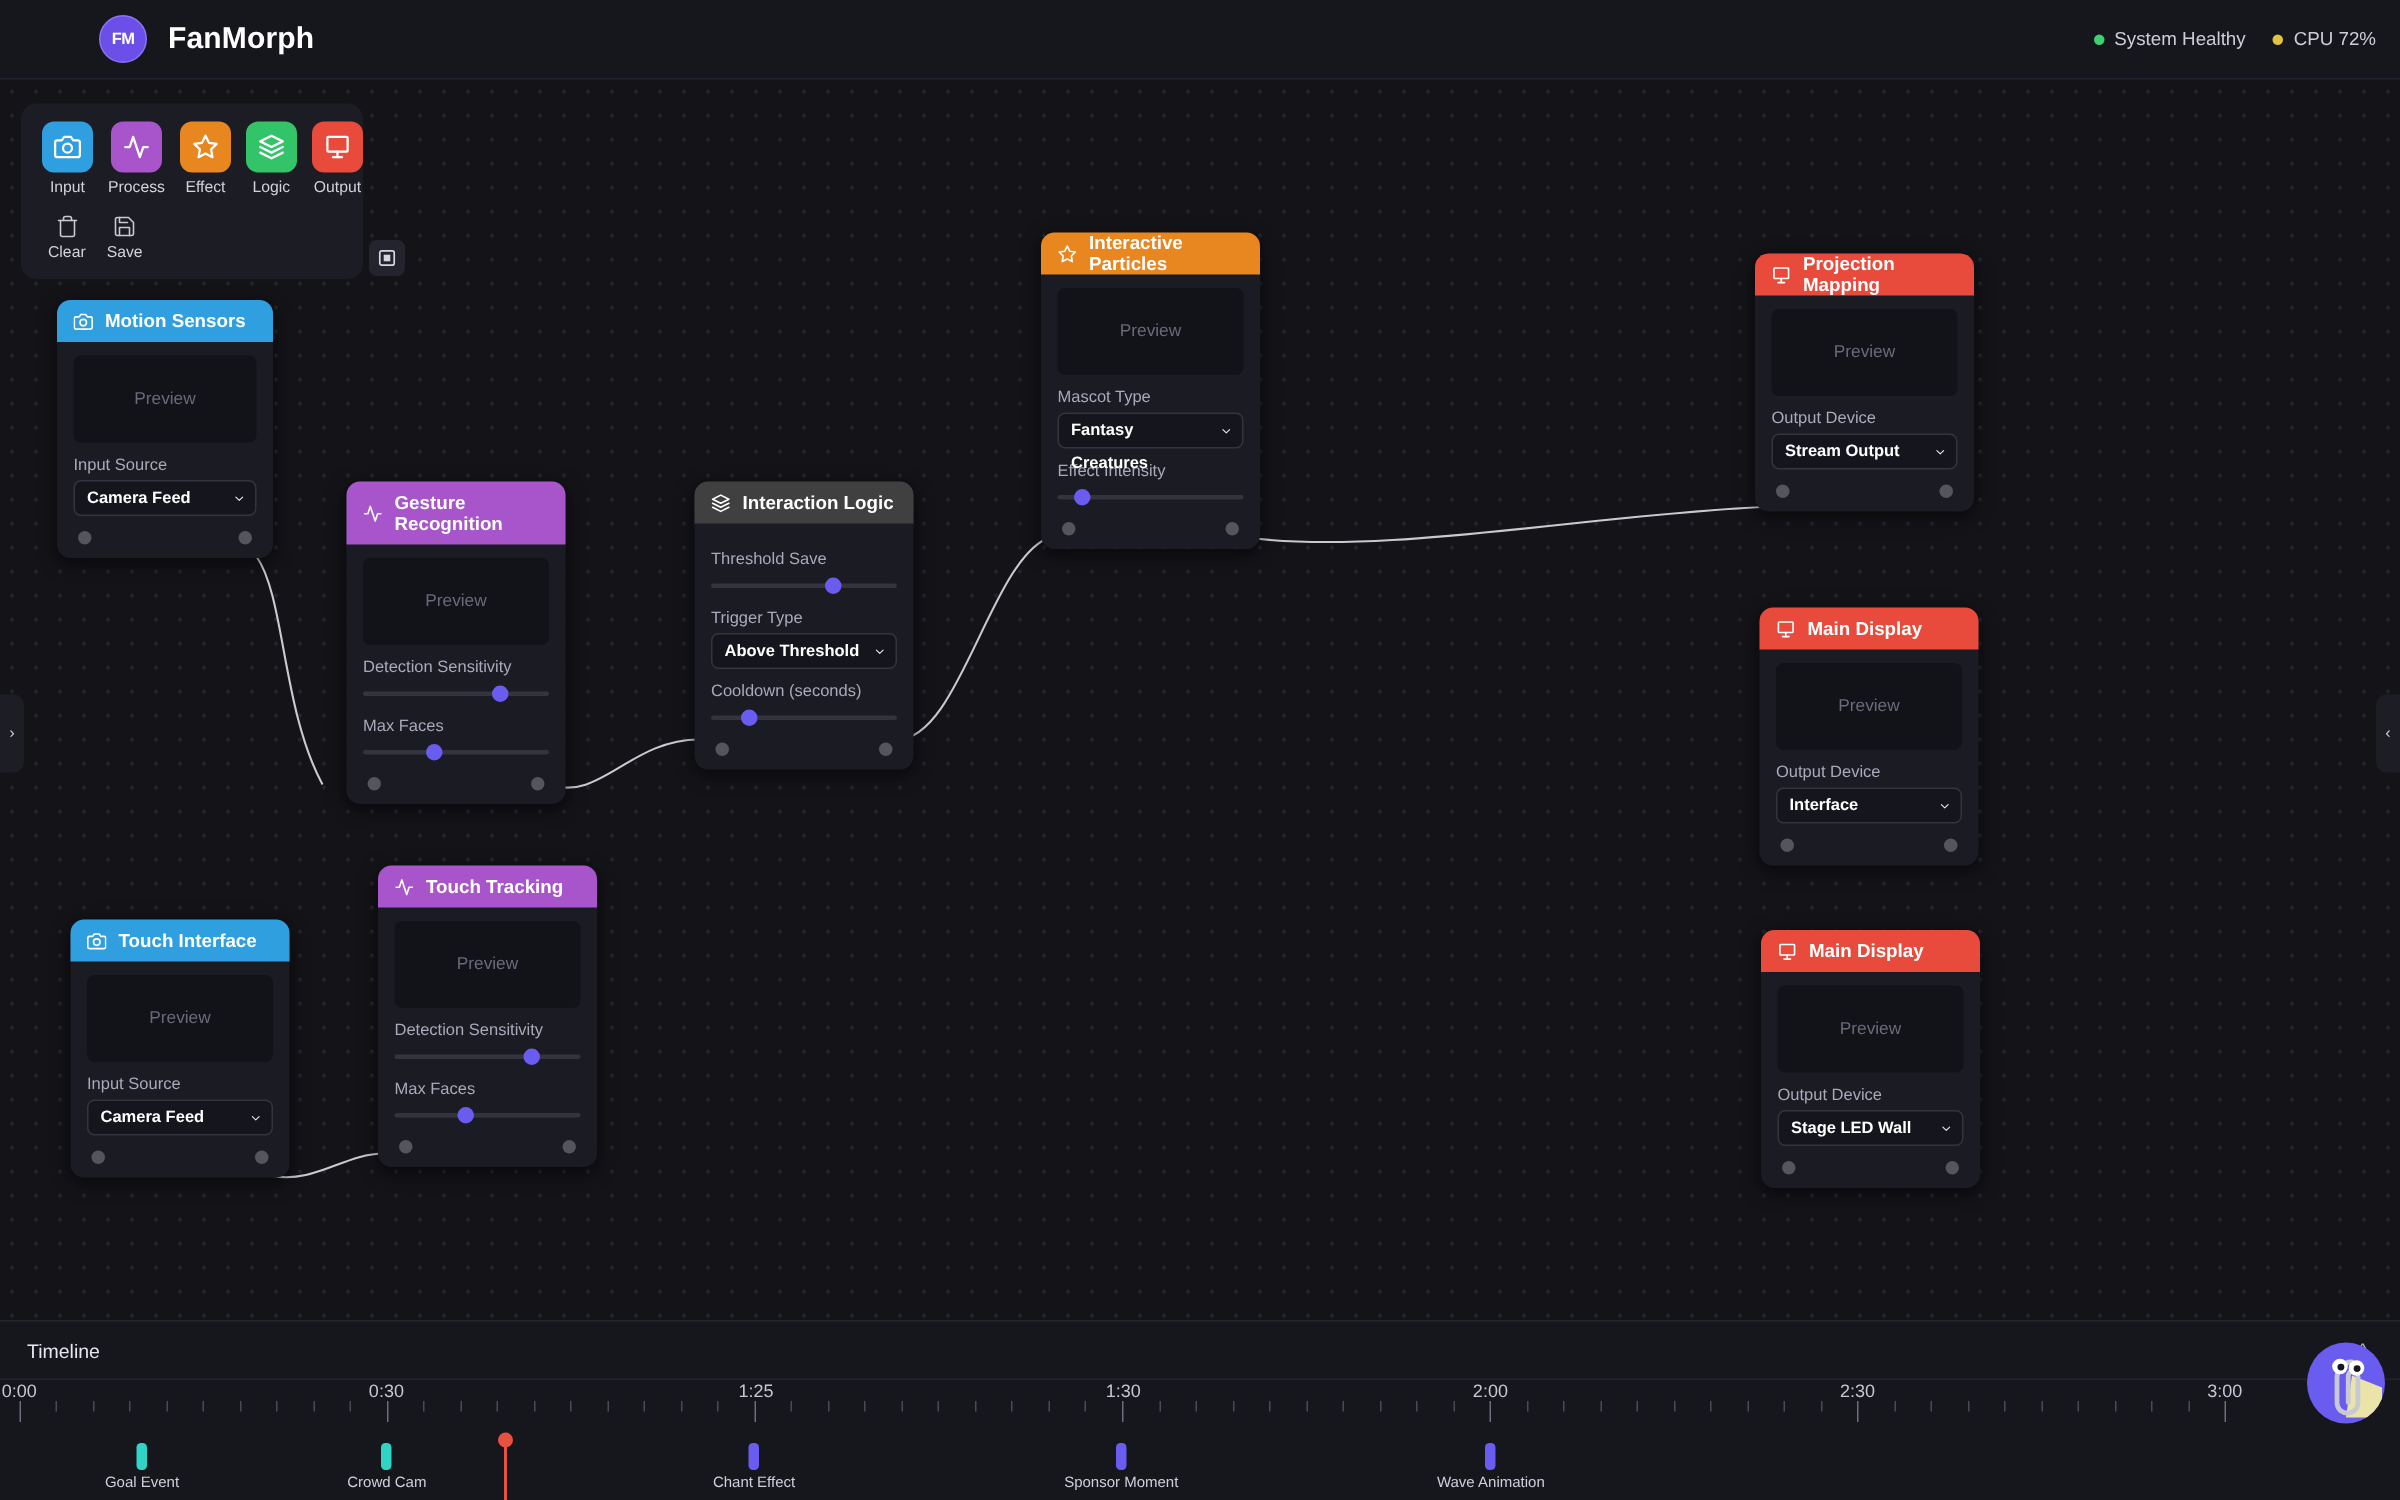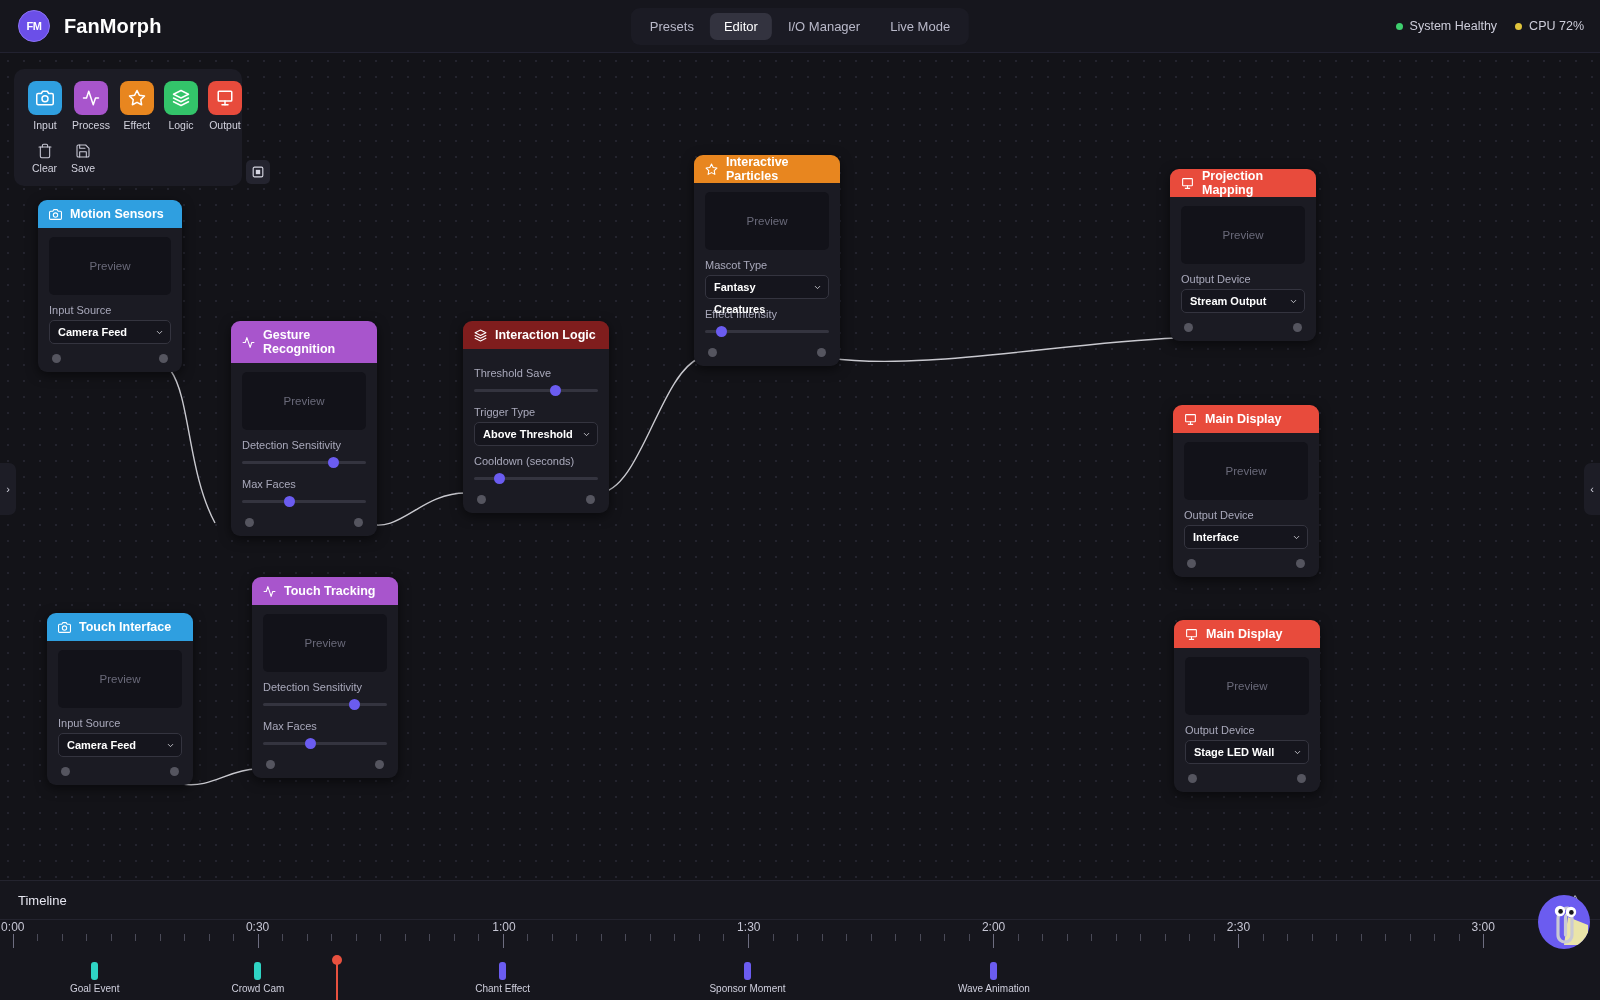--- a/index.html
+++ b/index.html
@@ -12,21 +12,21 @@
   }
 
   
   #header {
     position:absolute; top:0; left:0; width:1600px; height:53px;
     background:#16161d;
     border-bottom:1px solid #222230;
     display:flex; align-items:center;
     z-index:60;
   }
-  #brand { display:flex; align-items:center; gap:14px; padding-left:18px; }
+  #brand { display:flex; align-items:center; gap:14px; padding-left:18px;margin-left:48px; }
   .logo-circle {
     width:32px; height:32px; border-radius:50%;
     background:#6b4fe8;
     display:flex; align-items:center; justify-content:center;
     font-size:11px; font-weight:bold; color:#fff;
     border:1px solid #8b72f5;
     letter-spacing:-0.5px;
   }
   #brand-name { font-size:20px; font-weight:bold; color:#ffffff; letter-spacing:0.1px; }
 
@@ -178,26 +178,20 @@
   }
 </style>
 </head>
 <body>
 
 <div id="header">
   <div id="brand">
     <div class="logo-circle">FM</div>
     <div id="brand-name">FanMorph</div>
   </div>
-  <div id="nav">
-      <div class="nav-tab">Presets</div>
-      <div class="nav-tab active">Editor</div>
-      <div class="nav-tab">I/O Manager</div>
-      <div class="nav-tab">Live Mode</div>
-    </div>
   <div id="status">
       <div class="status-item">
         <span class="status-dot" style="background: rgb(62, 207, 110);"></span>
         <span>System Healthy</span>
       </div>
       <div class="status-item">
         <span class="status-dot" style="background: rgb(224, 196, 60);"></span>
         <span>CPU 72%</span>
       </div>
     </div>
@@ -329,21 +323,21 @@
             <div class="slider-track"></div>
             <div class="slider-thumb" style="left: calc(38% - 5px);"></div>
           </div>
           <div class="ports">
             <div class="port"></div>
             <div class="port"></div>
           </div>
         </div>
       </div>
       <div class="node" id="node-interaction-logic" style="left: 463px; top: 268px; width: 146px;">
-        <div class="node-header" style="background: #7f1d1d;">
+        <div class="node-header" style="background: #404040;">
           <svg viewBox="0 0 24 24" fill="none" stroke="#ffffff" stroke-width="2" stroke-linecap="round" stroke-linejoin="round">
             <path d="M12 2L2 7l10 5 10-5-10-5z"></path>
             <path d="M2 17l10 5 10-5"></path>
             <path d="M2 12l10 5 10-5"></path>
           </svg>
           <span>Interaction Logic</span>
         </div>
         <div class="node-body">
           <div class="field-label">Threshold Save</div>
           <div class="slider">
@@ -583,21 +577,21 @@
       <div class="tick minor" style="left: 81.9783%;"></div>
       <div class="tick minor" style="left: 83.51%;"></div>
       <div class="tick minor" style="left: 85.0417%;"></div>
       <div class="tick minor" style="left: 86.5733%;"></div>
       <div class="tick minor" style="left: 88.105%;"></div>
       <div class="tick minor" style="left: 89.6367%;"></div>
       <div class="tick minor" style="left: 91.1683%;"></div>
       <div class="tick major" style="left: 92.7%;"></div>
       <div class="tick-label" style="left: 0.8%;">0:00</div>
       <div class="tick-label" style="left: 16.1%;">0:30</div>
-      <div class="tick-label" style="left: 31.5%;">1:00</div>
+      <div class="tick-label" style="left: 31.5%;">1:25</div>
       <div class="tick-label" style="left: 46.8%;">1:30</div>
       <div class="tick-label" style="left: 62.1%;">2:00</div>
       <div class="tick-label" style="left: 77.4%;">2:30</div>
       <div class="tick-label" style="left: 92.7%;">3:00</div>
       <div class="marker" style="left: 5.7%; top: 42px;">
         <div class="marker-bar" style="background: rgb(47, 212, 196);"></div>
         <div class="marker-label">Goal Event</div>
       </div>
       <div class="marker" style="left: 15.9%; top: 42px;">
         <div class="marker-bar" style="background: rgb(47, 212, 196);"></div>

